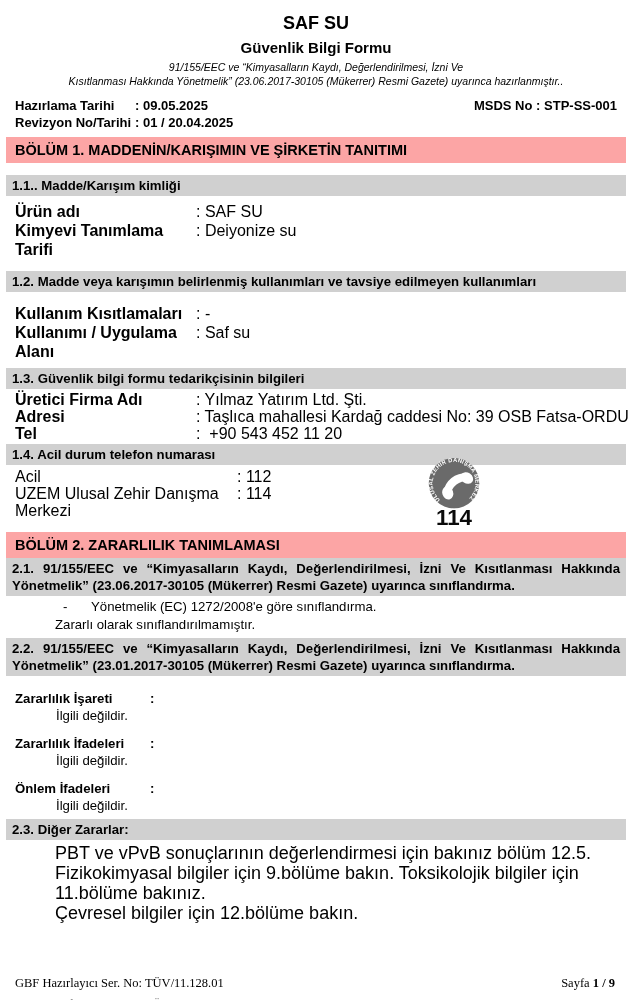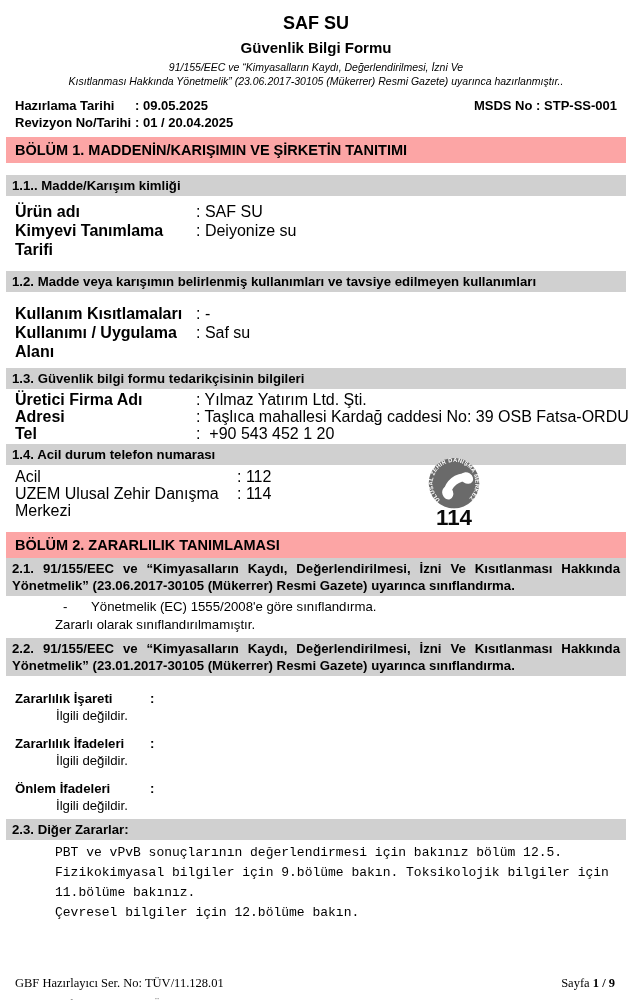--- a/index.html
+++ b/index.html
@@ -38,21 +38,21 @@
   .s14-wrap{position:relative;min-height:80px;margin-top:2px;}
   .logo{position:absolute;left:419px;top:8px;width:70px;height:78px;}
   
   .bullet-row{display:flex;padding:2px 15px 0 15px;font-size:13.2px;line-height:17.5px;}
   .bullet-dash{padding-left:48px;width:28px;flex-shrink:0;}
   .note-line{padding:0 15px 0 55px;font-size:13.2px;line-height:17.5px;}
   .stmt{padding:0 15px;font-size:13.2px;line-height:17px;margin-top:11px;}
   .stmt-head{display:flex;font-weight:bold;}
   .stmt-label{width:135px;flex-shrink:0;}
   .stmt-value{padding-left:41px;}
-  .s23-lines{padding:3px 15px 0 55px;font-size:13px;line-height:20px;font-family:Liberation Mono, monospace;}
+  .s23-lines{padding:3px 15px 0 55px;font-size:18px;line-height:20px;}
   
   .footer{position:absolute;left:15px;right:17px;bottom:9px;display:flex;
     justify-content:space-between;font-family:"Liberation Serif",serif;font-size:12.5px;}
   .footer .bold{font-weight:bold;}
   .footer-ghost{position:absolute;left:15px;right:17px;bottom:0;height:3px;
     overflow:hidden;opacity:.55;}
   .footer-ghost .inner{display:flex;justify-content:space-between;
     font-family:"Liberation Serif",serif;font-size:12.5px;}
 </style>
 </head>
@@ -115,21 +115,21 @@
     <div class="frow tight">
       <span class="lab">Üretici Firma Adı</span>
       <span class="val">: Yılmaz Yatırım Ltd. Şti.</span>
     </div>
     <div class="frow tight">
       <span class="lab">Adresi</span>
       <span class="val">: Taşlıca mahallesi Kardağ caddesi No: 39 OSB Fatsa-ORDU</span>
     </div>
     <div class="frow tight">
       <span class="lab">Tel</span>
-      <span class="val">:  +90 543 452 1 20</span>
+      <span class="val">:  +90 543 452 11 20</span>
     </div>
   </div>
 
   <div class="s14-wrap">
     <div class="band-light">1.4. Acil durum telefon numarası</div>
     <div class="rows" style="margin-top:3px">
       <div class="frow tight">
         <span class="lab wide">Acil</span>
         <span class="val">: 112</span>
       </div>
@@ -154,21 +154,21 @@
       </g>
       <text x="36" y="75" text-anchor="middle" font-size="23" font-weight="900" fill="#0a0a0a" stroke="#ffffff" stroke-width="2.4" style="paint-order:stroke">114</text>
     </svg>
   </div>
 
   <div class="band-dark" style="margin-top:8px">BÖLÜM 2. ZARARLILIK TANIMLAMASI</div>
 
   <div class="band-light justify mt10">2.1. 91/155/EEC ve “Kimyasalların Kaydı, Değerlendirilmesi, İzni Ve Kısıtlanması Hakkında Yönetmelik” (23.06.2017-30105 (Mükerrer) Resmi Gazete) uyarınca sınıflandırma.</div>
   <div class="bullet-row">
     <span class="bullet-dash">-</span>
-    <span>Yönetmelik (EC) 1555/2008'e göre sınıflandırma.</span>
+    <span>Yönetmelik (EC) 1272/2008'e göre sınıflandırma.</span>
   </div>
   <div class="note-line">Zararlı olarak sınıflandırılmamıştır.</div>
 
   <div class="band-light justify mt5">2.2. 91/155/EEC ve “Kimyasalların Kaydı, Değerlendirilmesi, İzni Ve Kısıtlanması Hakkında Yönetmelik” (23.01.2017-30105 (Mükerrer) Resmi Gazete) uyarınca sınıflandırma.</div>
 
   <div class="stmt" style="margin-top:14px">
     <div class="stmt-head">
       <span class="stmt-label">Zararlılık İşareti</span>
       <span>:</span>
     </div>

